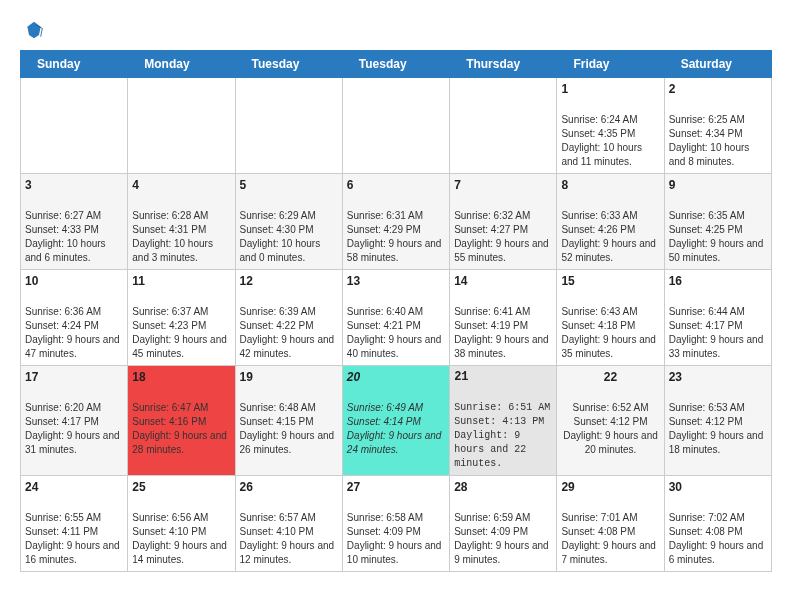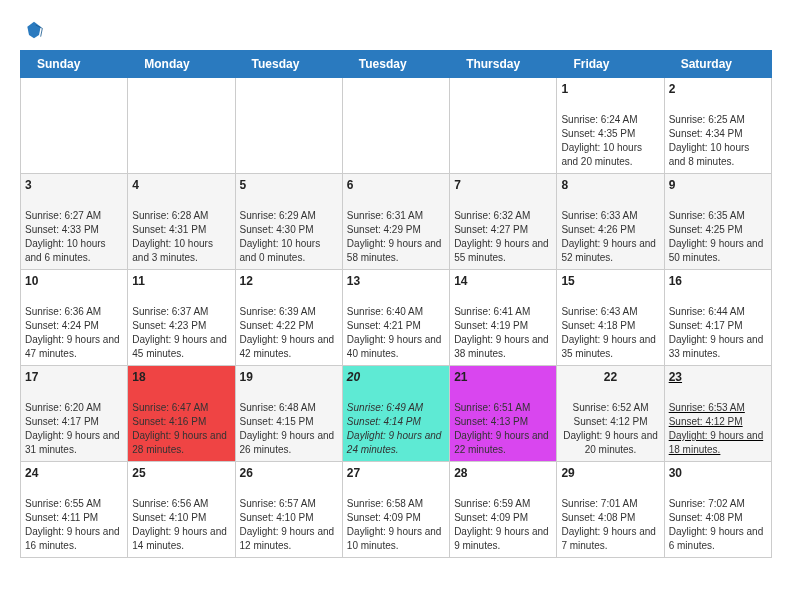--- a/index.html
+++ b/index.html
@@ -133,21 +133,21 @@
   </thead>
   <tbody id="calendar-body">
   <tr>
         <td class="empty-cell"></td>
         <td class="empty-cell"></td>
         <td class="empty-cell"></td>
         <td class="empty-cell"></td>
         <td class="empty-cell"></td>
         <td>
           <div class="day-number">1</div>
-          <div class="day-info"><span>Sunrise: 6:24 AM</span><br><span>Sunset: 4:35 PM</span><br><span>Daylight: 10 hours and 20 minutes.</span></div>
+          <div class="day-info"><span>Sunrise: 6:24 AM</span><br><span>Sunset: 4:35 PM</span><br><span>Daylight: 10 hours and 11 minutes.</span></div>
         </td>
         <td>
           <div class="day-number">2</div>
           <div class="day-info"><span>Sunrise: 6:25 AM</span><br><span>Sunset: 4:34 PM</span><br><span>Daylight: 10 hours and 8 minutes.</span></div>
         </td>
       </tr>
       <tr>
         <td style="background: rgb(245, 245, 245);">
           <div class="day-number">3</div>
           <div class="day-info"><span>Sunrise: 6:27 AM</span><br><span>Sunset: 4:33 PM</span><br><span>Daylight: 10 hours and 6 minutes.</span></div>
@@ -217,29 +217,29 @@
           <div class="day-info"><span>Sunrise: 6:47 AM</span><br><span>Sunset: 4:16 PM</span><br><span>Daylight: 9 hours and 28 minutes.</span></div>
         </td>
         <td style="background: rgb(245, 245, 245);">
           <div class="day-number">19</div>
           <div class="day-info"><span>Sunrise: 6:48 AM</span><br><span>Sunset: 4:15 PM</span><br><span>Daylight: 9 hours and 26 minutes.</span></div>
         </td>
         <td style="background: #5eead4; font-style: italic;">
           <div class="day-number">20</div>
           <div class="day-info"><span>Sunrise: 6:49 AM</span><br><span>Sunset: 4:14 PM</span><br><span>Daylight: 9 hours and 24 minutes.</span></div>
         </td>
-        <td style="background: #d946ef;">
+        <td style="background: #e5e5e5; font-family: Liberation Mono, monospace;">
           <div class="day-number">21</div>
           <div class="day-info"><span>Sunrise: 6:51 AM</span><br><span>Sunset: 4:13 PM</span><br><span>Daylight: 9 hours and 22 minutes.</span></div>
         </td>
         <td style="background: rgb(245, 245, 245); text-align: center;">
           <div class="day-number">22</div>
           <div class="day-info"><span>Sunrise: 6:52 AM</span><br><span>Sunset: 4:12 PM</span><br><span>Daylight: 9 hours and 20 minutes.</span></div>
         </td>
-        <td style="background: rgb(245, 245, 245); text-decoration: underline;">
+        <td style="background: rgb(245, 245, 245);">
           <div class="day-number">23</div>
           <div class="day-info"><span>Sunrise: 6:53 AM</span><br><span>Sunset: 4:12 PM</span><br><span>Daylight: 9 hours and 18 minutes.</span></div>
         </td>
       </tr>
       <tr>
         <td>
           <div class="day-number">24</div>
           <div class="day-info"><span>Sunrise: 6:55 AM</span><br><span>Sunset: 4:11 PM</span><br><span>Daylight: 9 hours and 16 minutes.</span></div>
         </td>
         <td>

